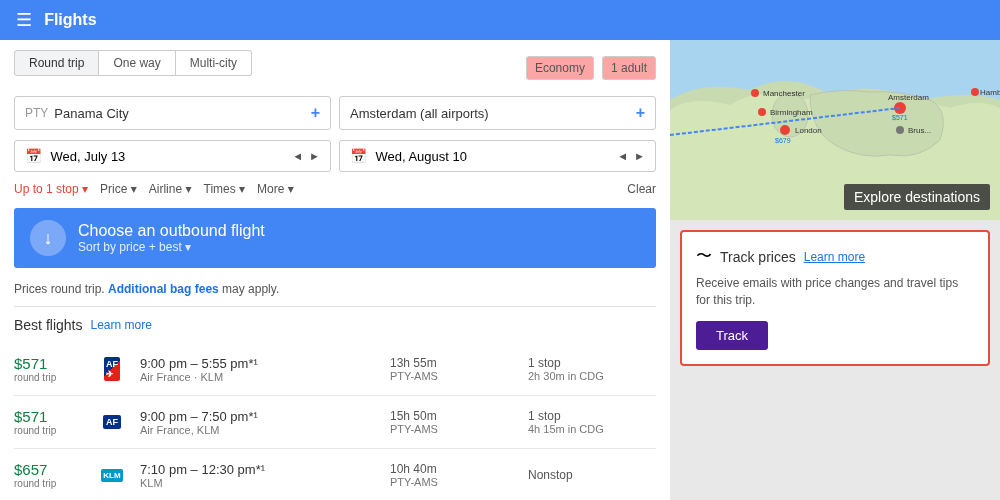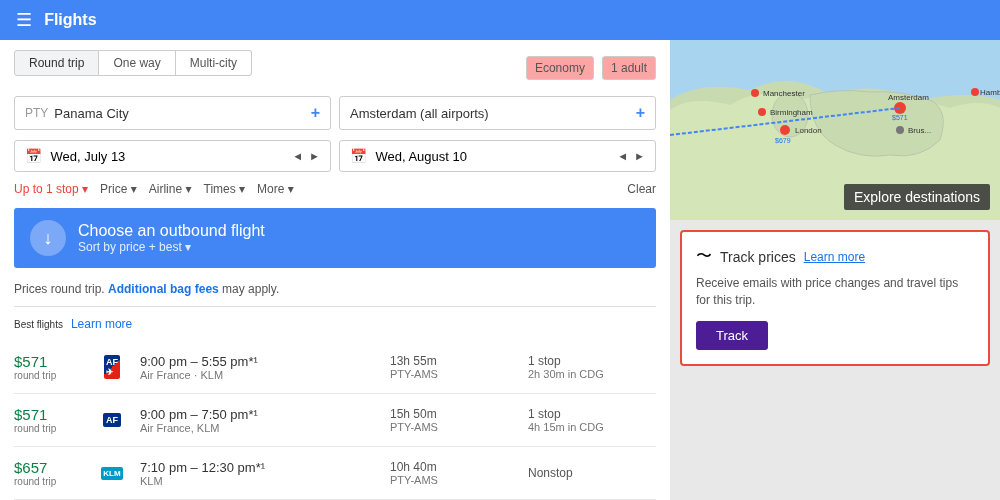--- a/index.html
+++ b/index.html
@@ -193,21 +193,21 @@
     }
     .prices-note a { color: #1a73e8; text-decoration: none; font-weight: bold; }
 
     
     .best-flights-header {
       display: flex;
       align-items: center;
       gap: 8px;
       margin-bottom: 10px;
     }
-    .best-flights-title { font-size: 10px; font-weight: 500; color: #333; }
+    .best-flights-title { font-size: 14px; font-weight: 500; color: #333; }
     .best-flights-link { font-size: 12px; color: #1a73e8; text-decoration: none; cursor: pointer; }
 
     
     .flight-row {
       display: flex;
       align-items: center;
       padding: 10px 0;
       border-bottom: 1px solid #e8e8e8;
       gap: 10px;
     }

